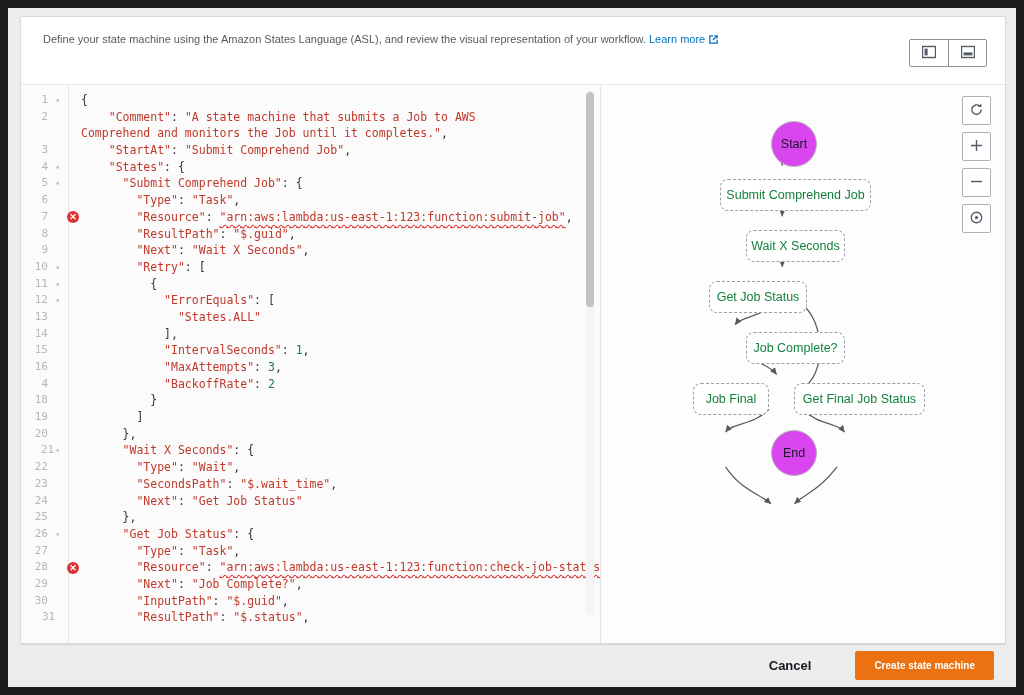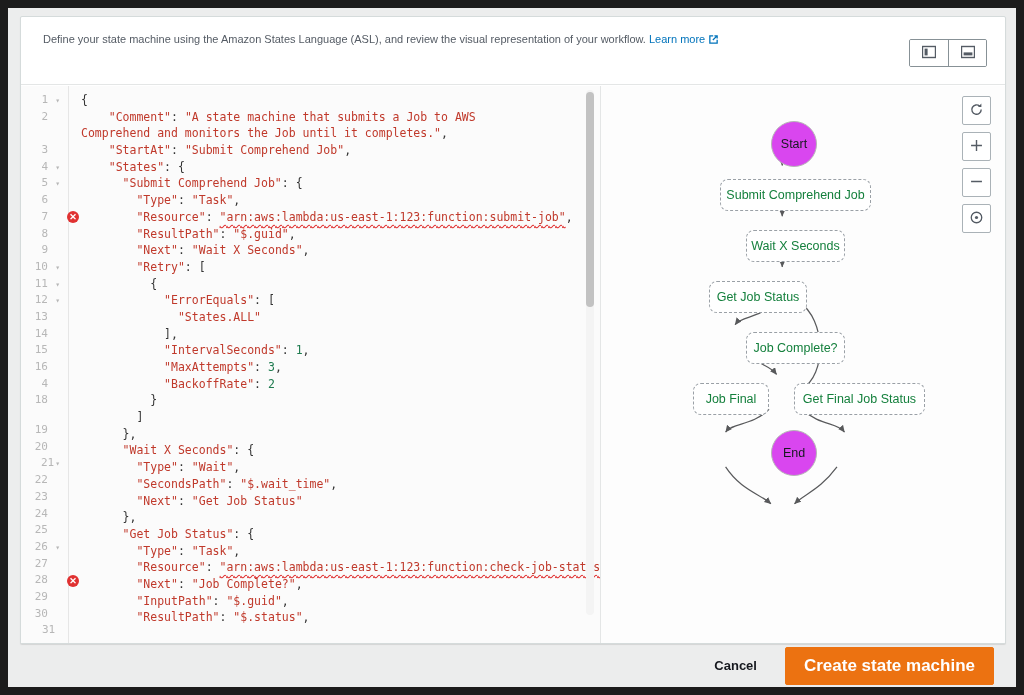--- a/index.html
+++ b/index.html
@@ -207,38 +207,38 @@
   }
   
   .footer {
     position: absolute;
     left: 0; right: 0; bottom: 0;
     height: 43px;
     display: flex;
     align-items: center;
     justify-content: flex-end;
     padding-right: 22px;
-    gap: 18px;
+    gap: 34px;
   }
   .btn-cancel {
     background: none;
     border: none;
     color: #16191f;
     font-size: 13px;
     font-weight: bold;
     cursor: pointer;
     padding: 6px 10px;
     font-family: "Liberation Sans", sans-serif;
   }
   .btn-primary {
     background: #ec7211;
     border: 1px solid #ec7211;
     border-radius: 2px;
     color: #fff;
-    font-size: 17px;
+    font-size: 10px;
     font-weight: bold;
     padding: 8px 18px;
     cursor: pointer;
     font-family: "Liberation Sans", sans-serif;
   }
 </style>
 </head>
 <body>
 
 <div id="screen">
@@ -290,21 +290,21 @@
               <div class="gline" style="height: 16.7px;">9</div>
               <div class="gline" style="height: 16.7px;">10<span class="fold">▾</span></div>
               <div class="gline" style="height: 16.7px;">11<span class="fold">▾</span></div>
               <div class="gline" style="height: 16.7px;">12<span class="fold">▾</span></div>
               <div class="gline" style="height: 16.7px;">13</div>
               <div class="gline" style="height: 16.7px;">14</div>
               <div class="gline" style="height: 16.7px;">15</div>
               <div class="gline" style="height: 16.7px;">16</div>
               <div class="gline" style="height: 16.7px;">4</div>
               <div class="gline" style="height: 16.7px;">18</div>
-              <div class="gline" style="height: 16.7px; margin-top: 13px;">19</div>
+              <div class="gline" style="height: 16.7px;">19</div>
               <div class="gline" style="height: 16.7px;">20</div>
               <div class="gline" style="height: 16.7px; padding-left: 20px;">21<span class="fold">▾</span></div>
               <div class="gline" style="height: 16.7px;">22</div>
               <div class="gline" style="height: 16.7px;">23</div>
               <div class="gline" style="height: 16.7px;">24</div>
               <div class="gline" style="height: 16.7px;">25</div>
               <div class="gline" style="height: 16.7px;">26<span class="fold">▾</span></div>
               <div class="gline" style="height: 16.7px;">27</div>
               <div class="gline" style="height: 16.7px;">28<span class="errmark">✕</span></div>
               <div class="gline" style="height: 16.7px;">29</div>

